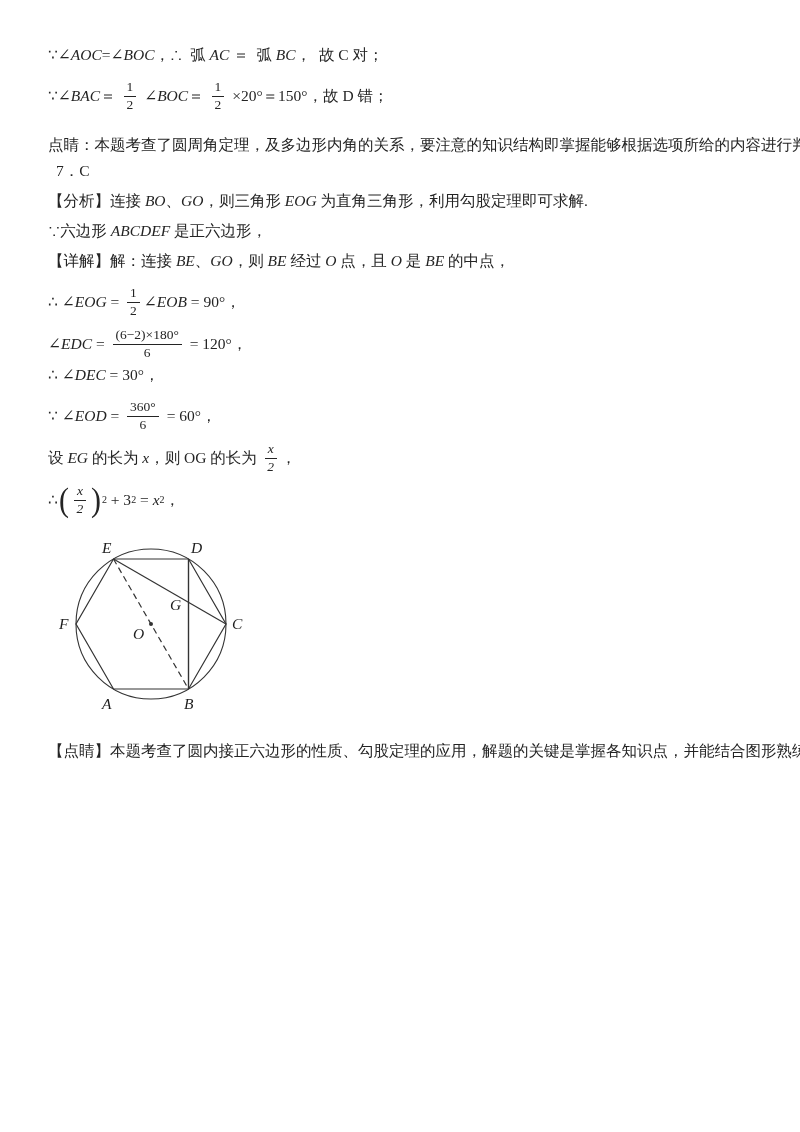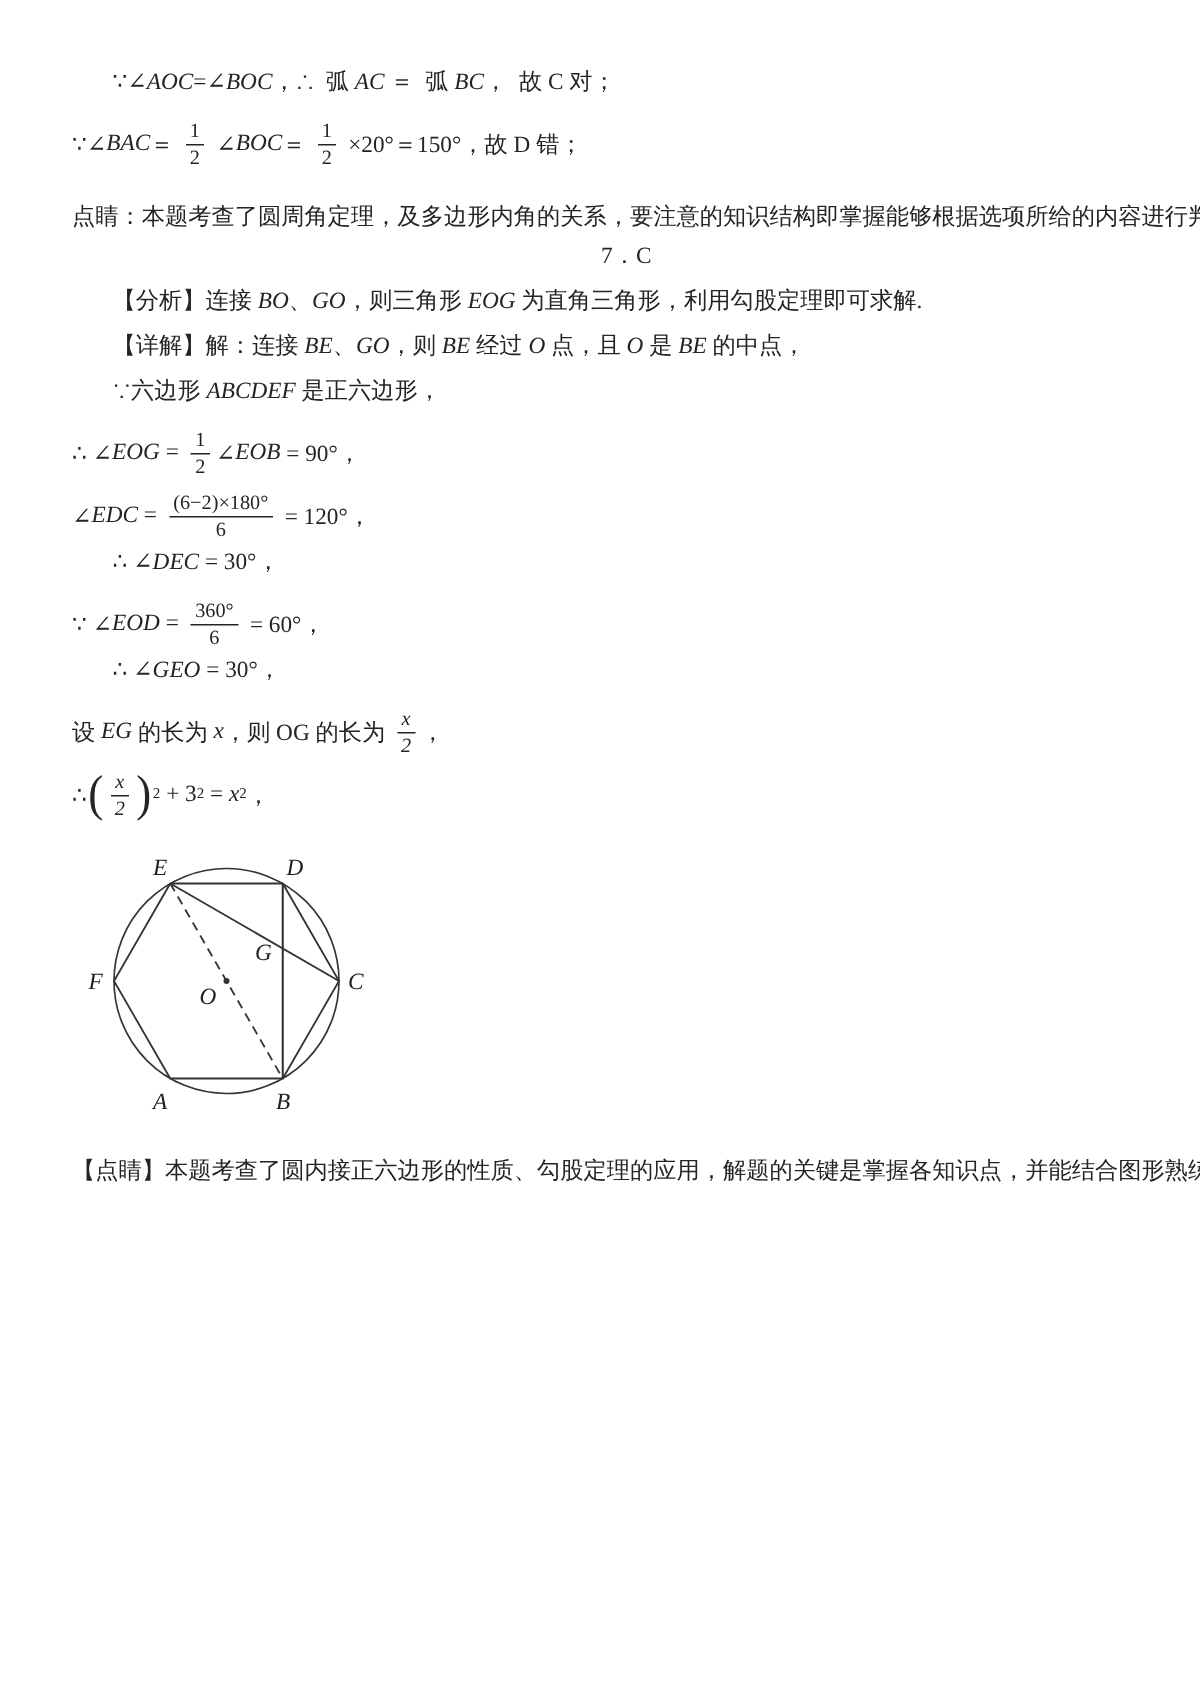--- a/index.html
+++ b/index.html
@@ -8,27 +8,27 @@
     font-family:"Liberation Serif","DejaVu Serif",serif;
     color:#242424;
     overflow:hidden;
   }
   #doc {
     padding:46px 48px 0 48px;
     width:800px;
   }
   .line { font-size:15.5px; color:#242424; }
   .line span { white-space:pre; }
-  .t  { line-height:17px; min-height:17px; margin-bottom:13px;margin-left:27px; }
+  .t  { line-height:17px; min-height:17px; margin-bottom:13px; }
   .p  { line-height:30px; margin-bottom:2px; text-align:justify; }
   .f  { display:flex; align-items:center; margin-bottom:2px; min-height:40px; }
   .f14{ margin-bottom:14px; }
   .f16{ margin-bottom:16px; }
   .mbBig { margin-bottom:34px; }
-  .indent { padding-left:8px;text-align:center; }
+  .indent { padding-left:8px; }
   .it { font-style:italic; }
   .frac {
     display:inline-flex; flex-direction:column; align-items:center;
     text-align:center; font-size:13.5px; line-height:1.25;
     margin:0 4px; vertical-align:middle;
   }
   .frac .num { border-bottom:1px solid #242424; padding:0 3px; }
   .frac .den { padding:0 2px; }
   sup { font-size:10px; vertical-align:super; line-height:0; }
   .bp { font-size:30px; display:inline-block; transform:scaleY(1.12); line-height:0.8; margin:0 1px; font-weight:400; }
@@ -56,22 +56,22 @@
         <span class="frac"><span class="num">1</span><span class="den">2</span></span>
         <span> ∠</span>
         <span class="it">BOC</span>
         <span>＝ </span>
         <span class="frac"><span class="num">1</span><span class="den">2</span></span>
         <span> ×20°＝150°，故 D 错；</span>
       </div>
       <div class="line p"><span>点睛：本题考查了圆周角定理，及多边形内角的关系，要注意的知识结构即掌握能够根据选项所给的内容进行判断是解题的关键.</span></div>
       <div class="line t indent"><span>7．C</span></div>
       <div class="line t"><span>【分析】连接 </span><span class="it">BO</span><span>、</span><span class="it">GO</span><span>，则三角形 </span><span class="it">EOG</span><span> 为直角三角形，利用勾股定理即可求解.</span></div>
+      <div class="line t"><span>∵六边形 </span><span class="it">ABCDEF</span><span> 是正六边形，</span></div>
       <div class="line t"><span>【详解】解：连接 </span><span class="it">BE</span><span>、</span><span class="it">GO</span><span>，则 </span><span class="it">BE</span><span> 经过 </span><span class="it">O</span><span> 点，且 </span><span class="it">O</span><span> 是 </span><span class="it">BE</span><span> 的中点，</span></div>
-      <div class="line t"><span>∵六边形 </span><span class="it">ABCDEF</span><span> 是正六边形，</span></div>
       <div class="line f">
         <span>∴ ∠</span>
         <span class="it">EOG</span>
         <span> = </span>
         <span class="frac"><span class="num">1</span><span class="den">2</span></span>
         <span>∠</span>
         <span class="it">EOB</span>
         <span> = 90°，</span>
       </div>
       <div class="line f">
@@ -82,21 +82,20 @@
         <span> = 120°，</span>
       </div>
       <div class="line t"><span>∴ ∠</span><span class="it">DEC</span><span> = 30°，</span></div>
       <div class="line f">
         <span>∵ ∠</span>
         <span class="it">EOD</span>
         <span> = </span>
         <span class="frac"><span class="num">360°</span><span class="den">6</span></span>
         <span> = 60°，</span>
       </div>
-      <div class="line t"><span>∴ ∠</span><span class="it">GEO</span><span> = 30°，</span></div>
       <div class="line f">
         <span>设 </span>
         <span class="it">EG</span>
         <span> 的长为 </span>
         <span class="it">x</span>
         <span>，则 OG 的长为 </span>
         <span class="frac it"><span class="num">x</span><span class="den">2</span></span>
         <span>，</span>
       </div>
       <div class="line f f16">

